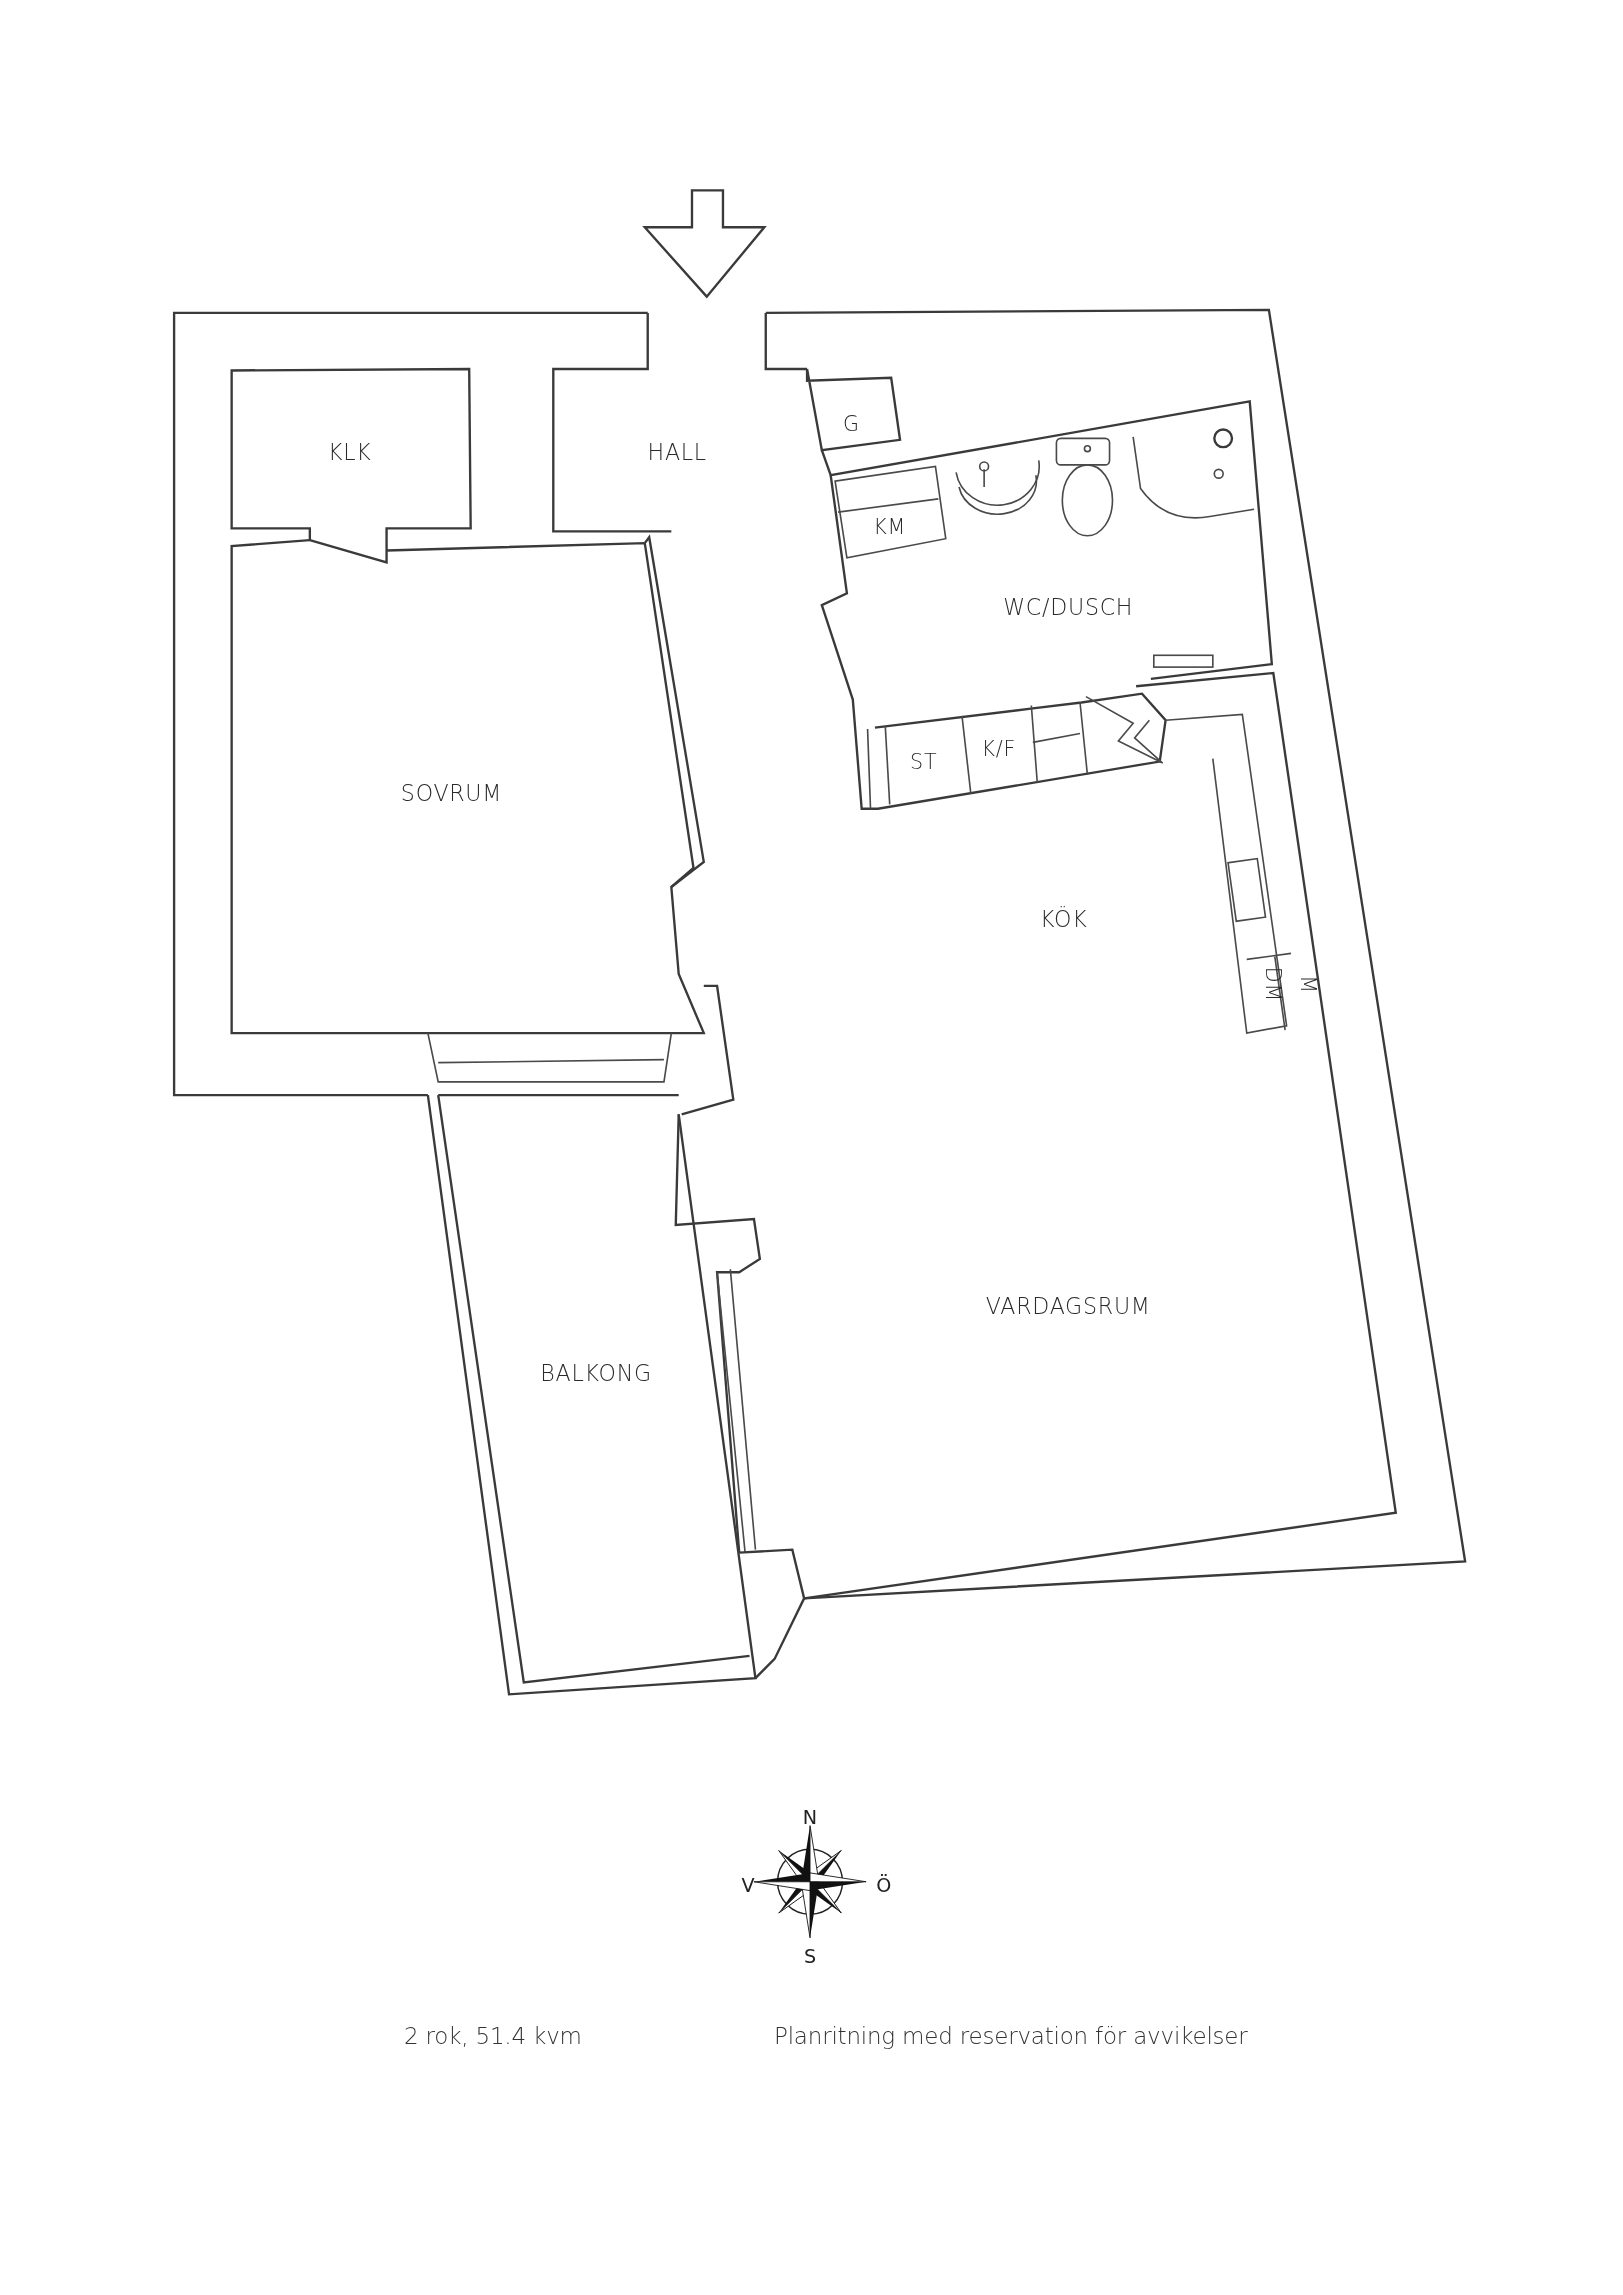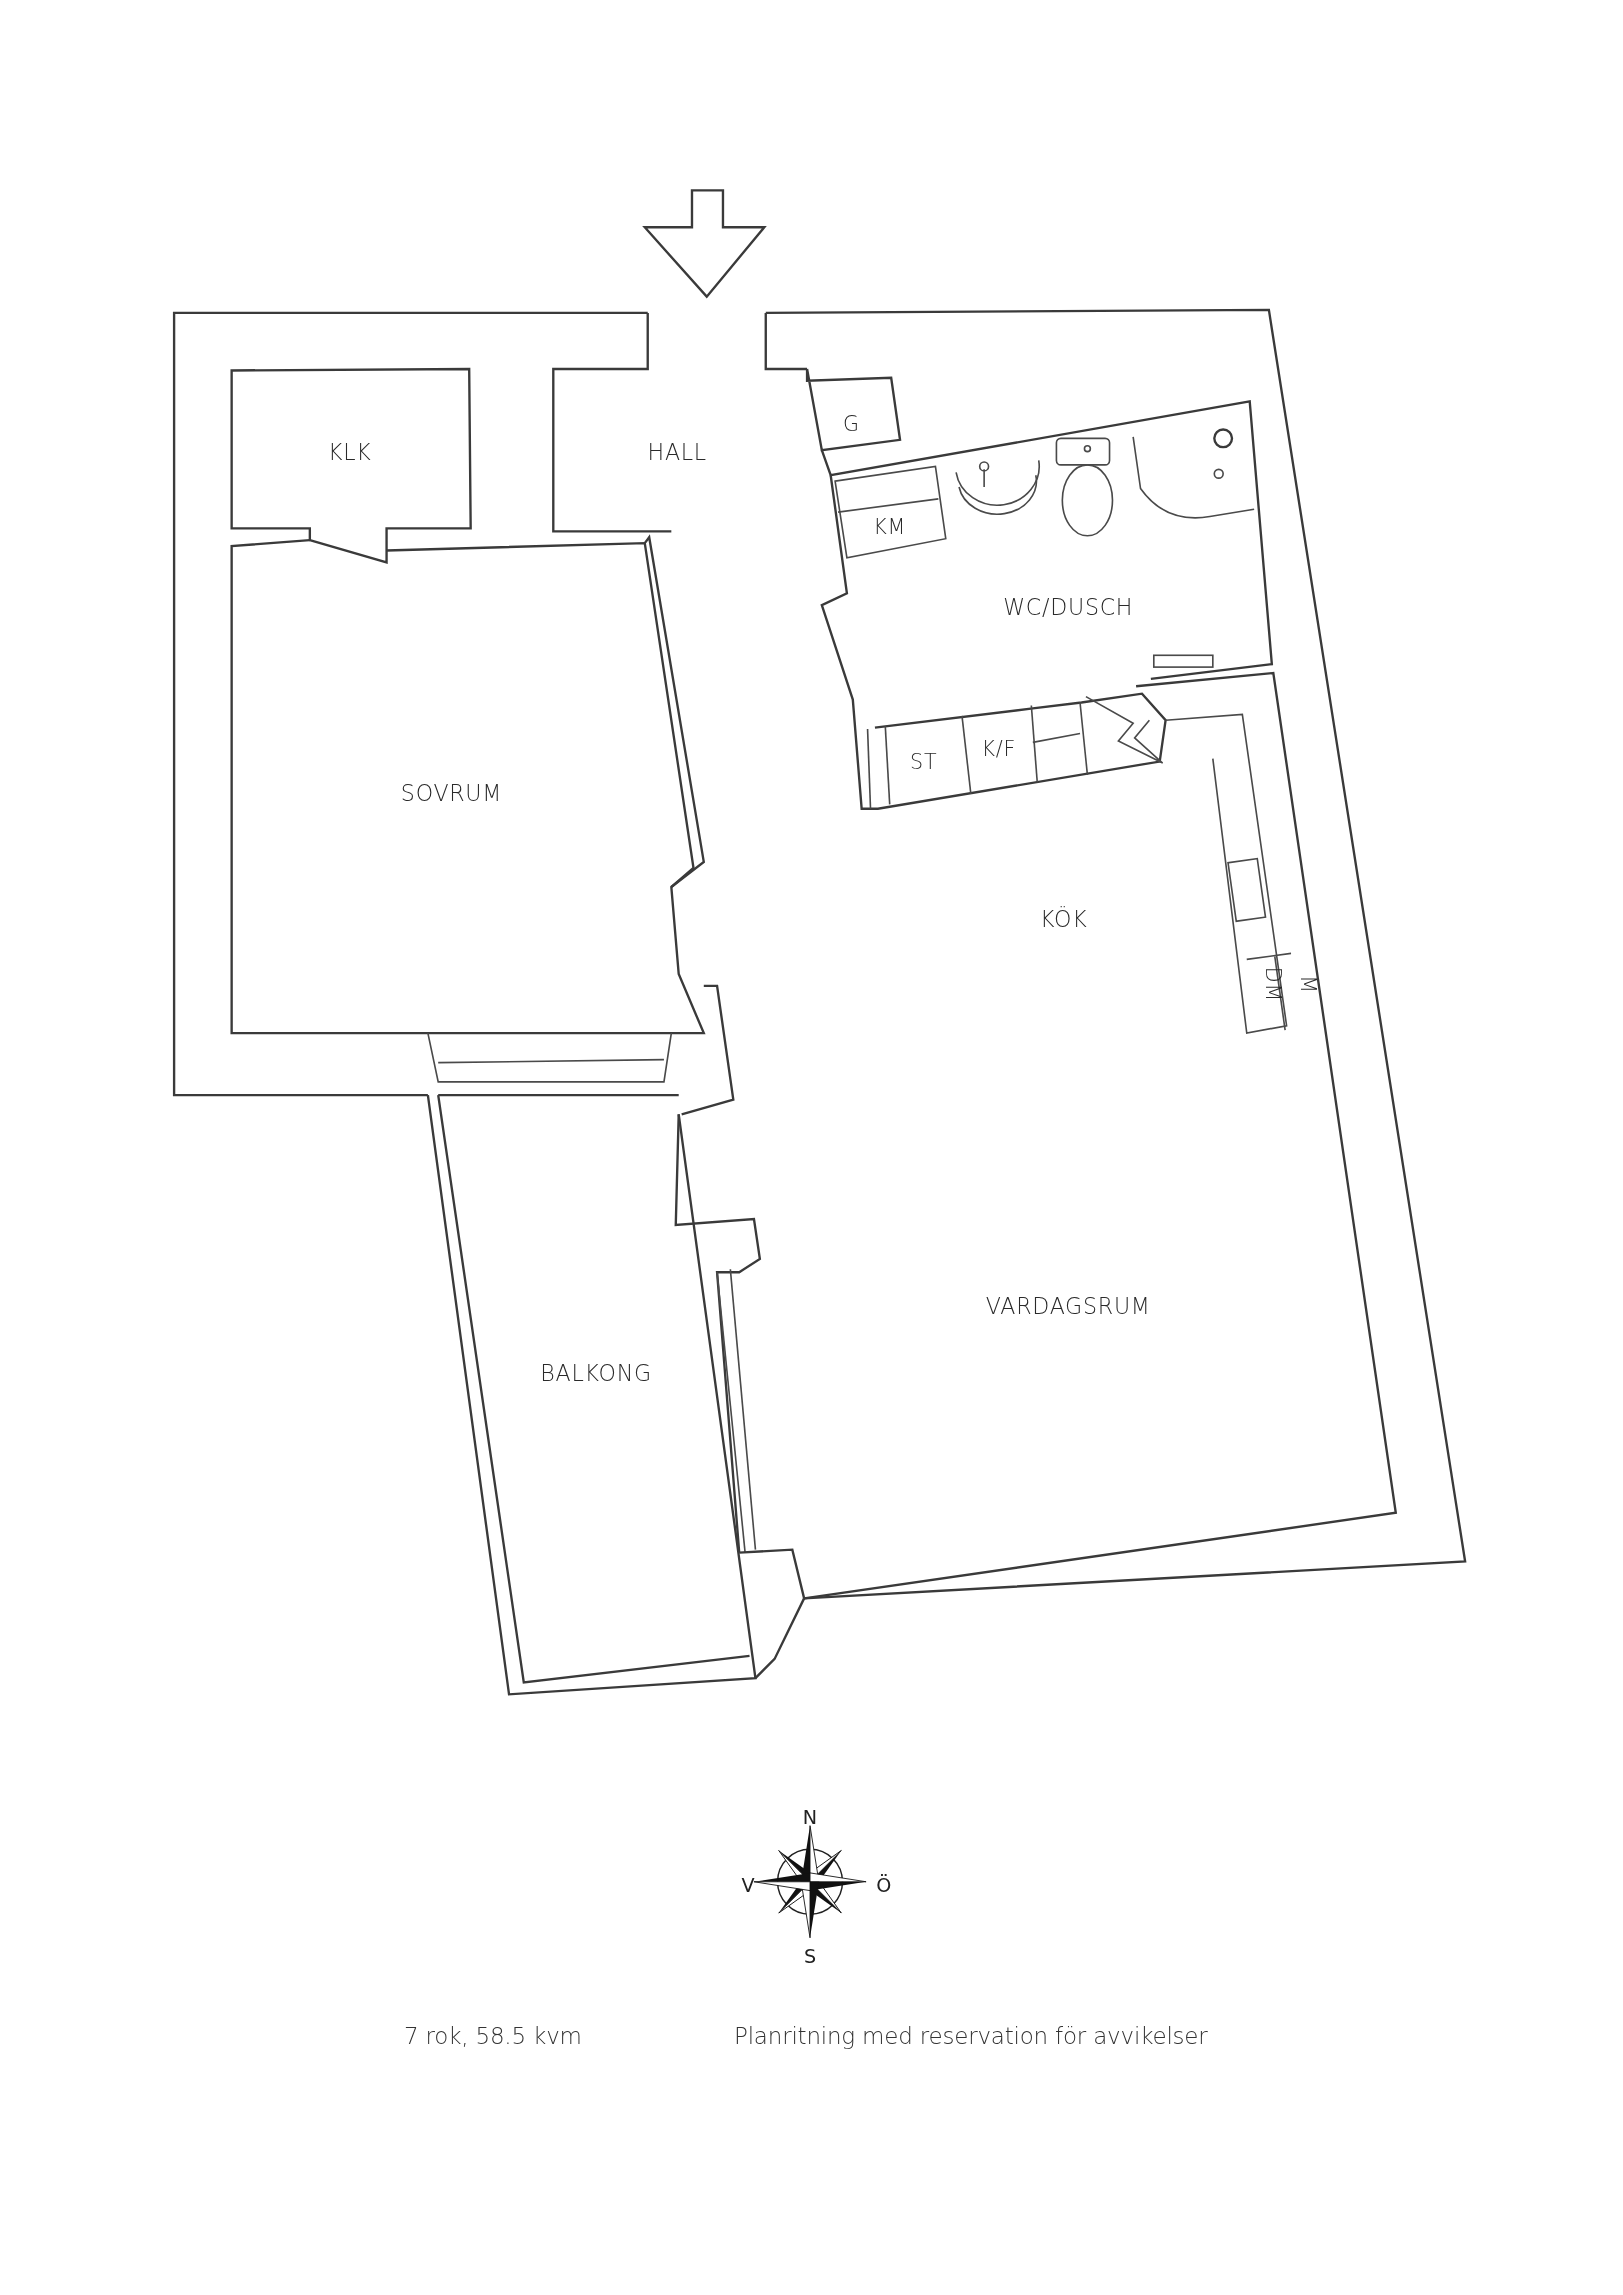--- a/index.html
+++ b/index.html
@@ -5,21 +5,21 @@
   html, body { margin: 0; padding: 0; background: #ffffff; }
   body { width: 1623px; height: 2295px; position: relative; overflow: hidden; }
   #plan { position: absolute; left: 0; top: 0; width: 1623px; height: 2295px; }
   .wall { fill: none; stroke: #3a3a3a; stroke-width: 1.6; stroke-linejoin: miter; }
   .thin { fill: none; stroke: #4a4a4a; stroke-width: 1.1; }
   .label { font-family: "DejaVu Sans", sans-serif; font-size: 15px; fill: #2a2a2a; letter-spacing: 0.5px; text-anchor: middle; font-weight: 300; }
   .small { font-size: 14px; }
   .compass-l { font-family: "DejaVu Sans", sans-serif; font-size: 13px; fill: #222; text-anchor: middle; }
   .footer { position: absolute; top: 2023px; font-family: "DejaVu Sans", sans-serif; font-size: 23px; color: #333; font-weight: 300; letter-spacing: -0.2px; }
   #footer-left { left: 404px; }
-  #footer-right { left: 734px; }
+  #footer-right { left: 774px; }
 </style>
 </head>
 <body>
 
 <svg id="plan" viewBox="0 0 1100 1555" preserveAspectRatio="none" xmlns="http://www.w3.org/2000/svg">
 
   <g>
     <polygon class="wall" points="469,129 490,129 490,154 518,154 479,201 437,154 469,154"></polygon>
   </g>
 
@@ -130,15 +130,15 @@
     <polygon points="0,38 -6,0 0,0" fill="#fff" stroke="#111" stroke-width="0.6"></polygon>
     <polygon points="-38,0 0,-6 0,0" fill="#111"></polygon>
     <polygon points="-38,0 0,6 0,0" fill="#fff" stroke="#111" stroke-width="0.6"></polygon>
   </g>
   <text class="compass-l" x="549" y="1236">N</text>
   <text class="compass-l" x="549" y="1330">S</text>
   <text class="compass-l" x="507" y="1282">V</text>
   <text class="compass-l" x="599" y="1282">Ö</text>
 </svg>
 
-<div id="footer-left" class="footer">7 rok, 58.5 kvm</div>
+<div id="footer-left" class="footer">2 rok, 51.4 kvm</div>
 <div id="footer-right" class="footer">Planritning med reservation för avvikelser</div>
 
 
 </body></html>

